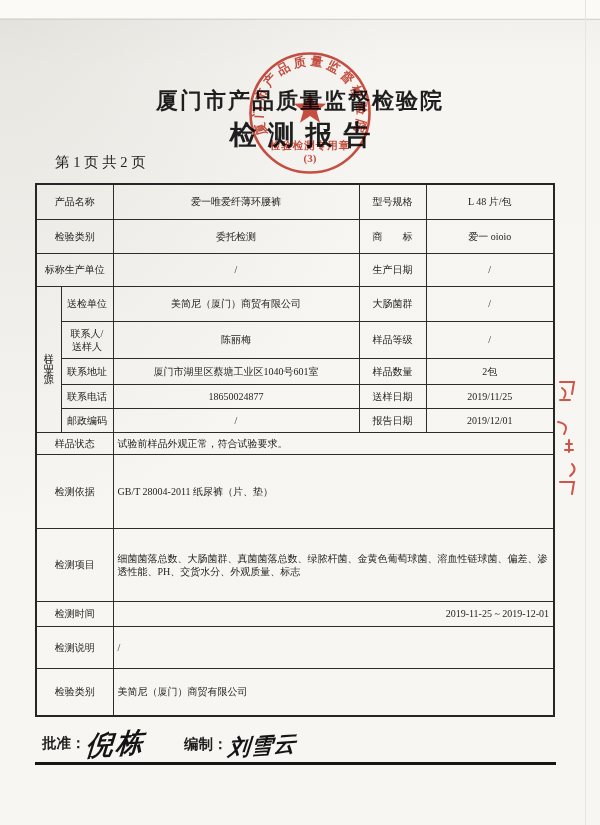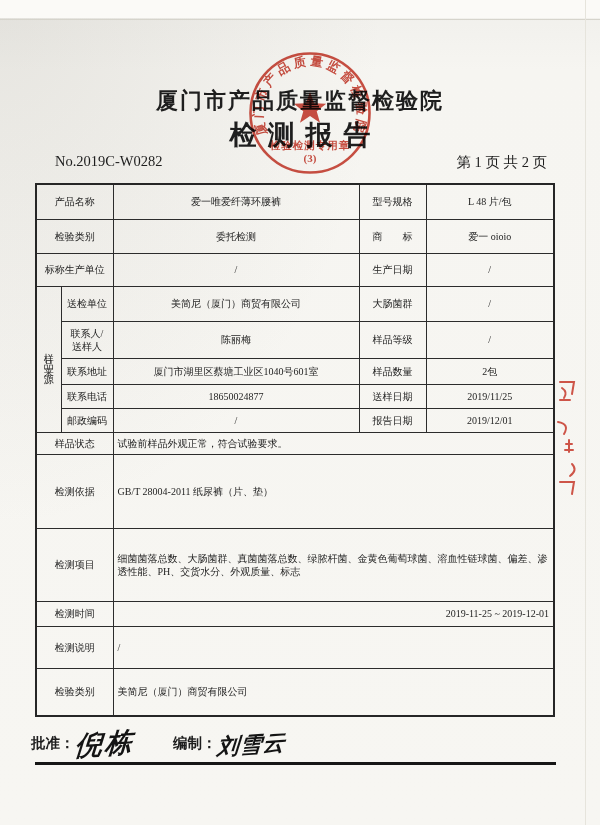--- a/index.html
+++ b/index.html
@@ -34,22 +34,22 @@
     overflow:hidden;line-height:1.3;}
   td.lbl{text-align:center;}
   td.lbl2{text-align:center;white-space:pre-line;}
   td.val{text-align:center;}
   td.vleft{text-align:left;padding-left:9px;margin-left:42px;}
   td.vleft-indent{text-align:right;padding-left:16px;margin-left:44px;}
   td.vert{writing-mode:vertical-rl;text-orientation:upright;text-align:center;
     letter-spacing:7px;padding:4px 0;font-size:13.5px;}
   td.items{line-height:1.75;padding-left:9px;padding-right:9px;text-align:left;}
 
-  .signs{position:absolute;top:724px;left:31px;width:525px;display:flex;
-    align-items:flex-start;}
+  .signs{position:absolute;top:724px;left:42px;width:525px;display:flex;
+    align-items:center;}
   .sign-item{display:flex;align-items:flex-start;}
   .sign-label{font-size:14.5px;font-weight:700;padding-top:10px;white-space:nowrap;}
   .sig-name{display:inline-block;font-size:27px;font-weight:700;font-style:italic;
     transform:rotate(-4deg) skewX(-8deg);letter-spacing:3px;padding-top:2px;color:#141414;}
   .sig-name.small{font-size:22px;letter-spacing:1px;padding-top:6px;}
   .scribble{display:block;margin-top:0px;}
 
   .rule{position:absolute;top:762px;left:35px;width:521px;height:2.5px;background:#161616;}
   .note{position:absolute;top:772px;left:35px;width:520px;font-size:13.5px;font-weight:700;}
 
@@ -71,21 +71,20 @@
     <path id="ringPath" d="M 22 87 A 47.5 47.5 0 1 1 104 87" fill="none"></path>
     <text font-size="12.5" fill="#c7392b" letter-spacing="3.5" font-family="Liberation Serif, DejaVu Serif, serif" font-weight="700">
       <textPath href="#ringPath" startOffset="50%" text-anchor="middle">厦门市产品质量监督检验院</textPath>
     </text>
     <polygon fill="#c7392b" points="63,42 67.1,53.3 79.2,53.8 69.7,61.2 73,72.8 63,66 53,72.8 56.3,61.2 46.8,53.8 58.9,53.3"></polygon>
     <text x="63" y="99" text-anchor="middle" font-size="10.5" fill="#c7392b" letter-spacing="1" font-family="Liberation Serif, DejaVu Serif, serif" font-weight="700">检验检测专用章</text>
     <text x="63" y="112" text-anchor="middle" font-size="11" fill="#c7392b" font-family="Liberation Serif, DejaVu Serif, serif" font-weight="700">(3)</text>
   </svg>
 
   <div class="meta">
-    <span>No.2019C-W0282</span>
     <span>第 1 页 共 2 页</span>
   </div>
 
   <table class="report">
     <colgroup>
       <col style="width:25px">
         <col style="width:52px">
         <col style="width:246px">
       <col style="width:67px">
         <col style="width:128px">

